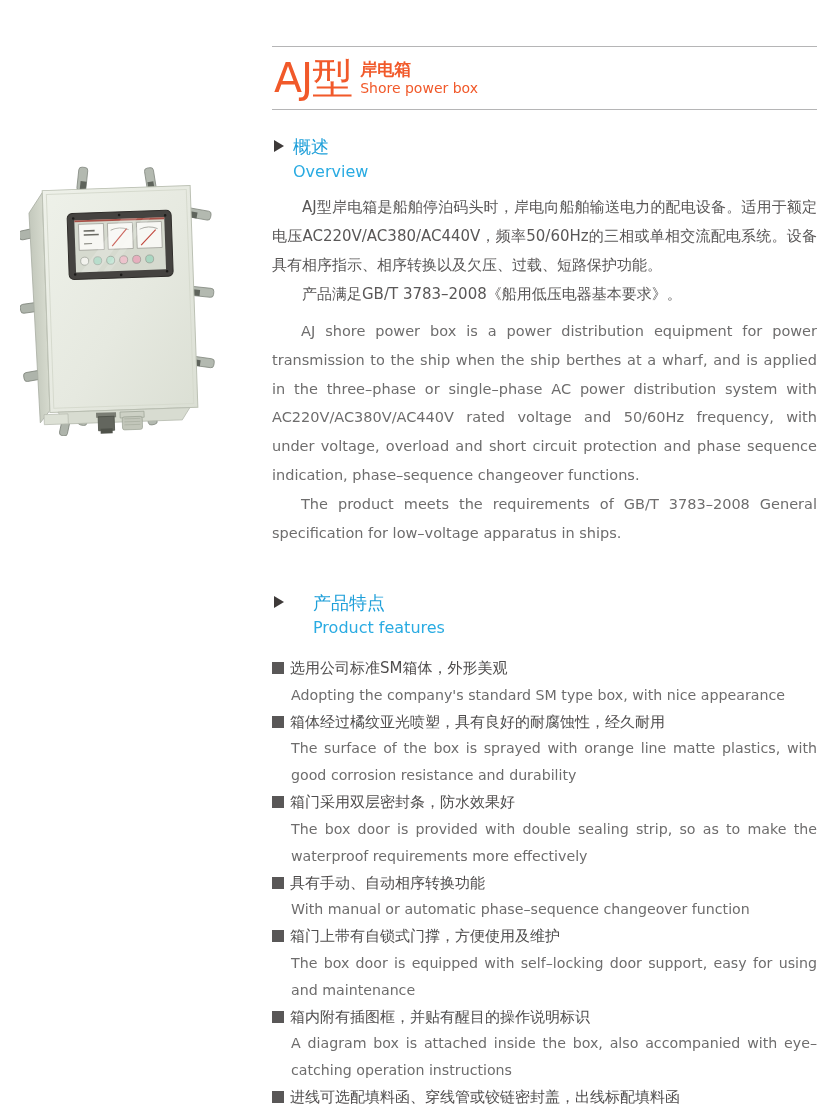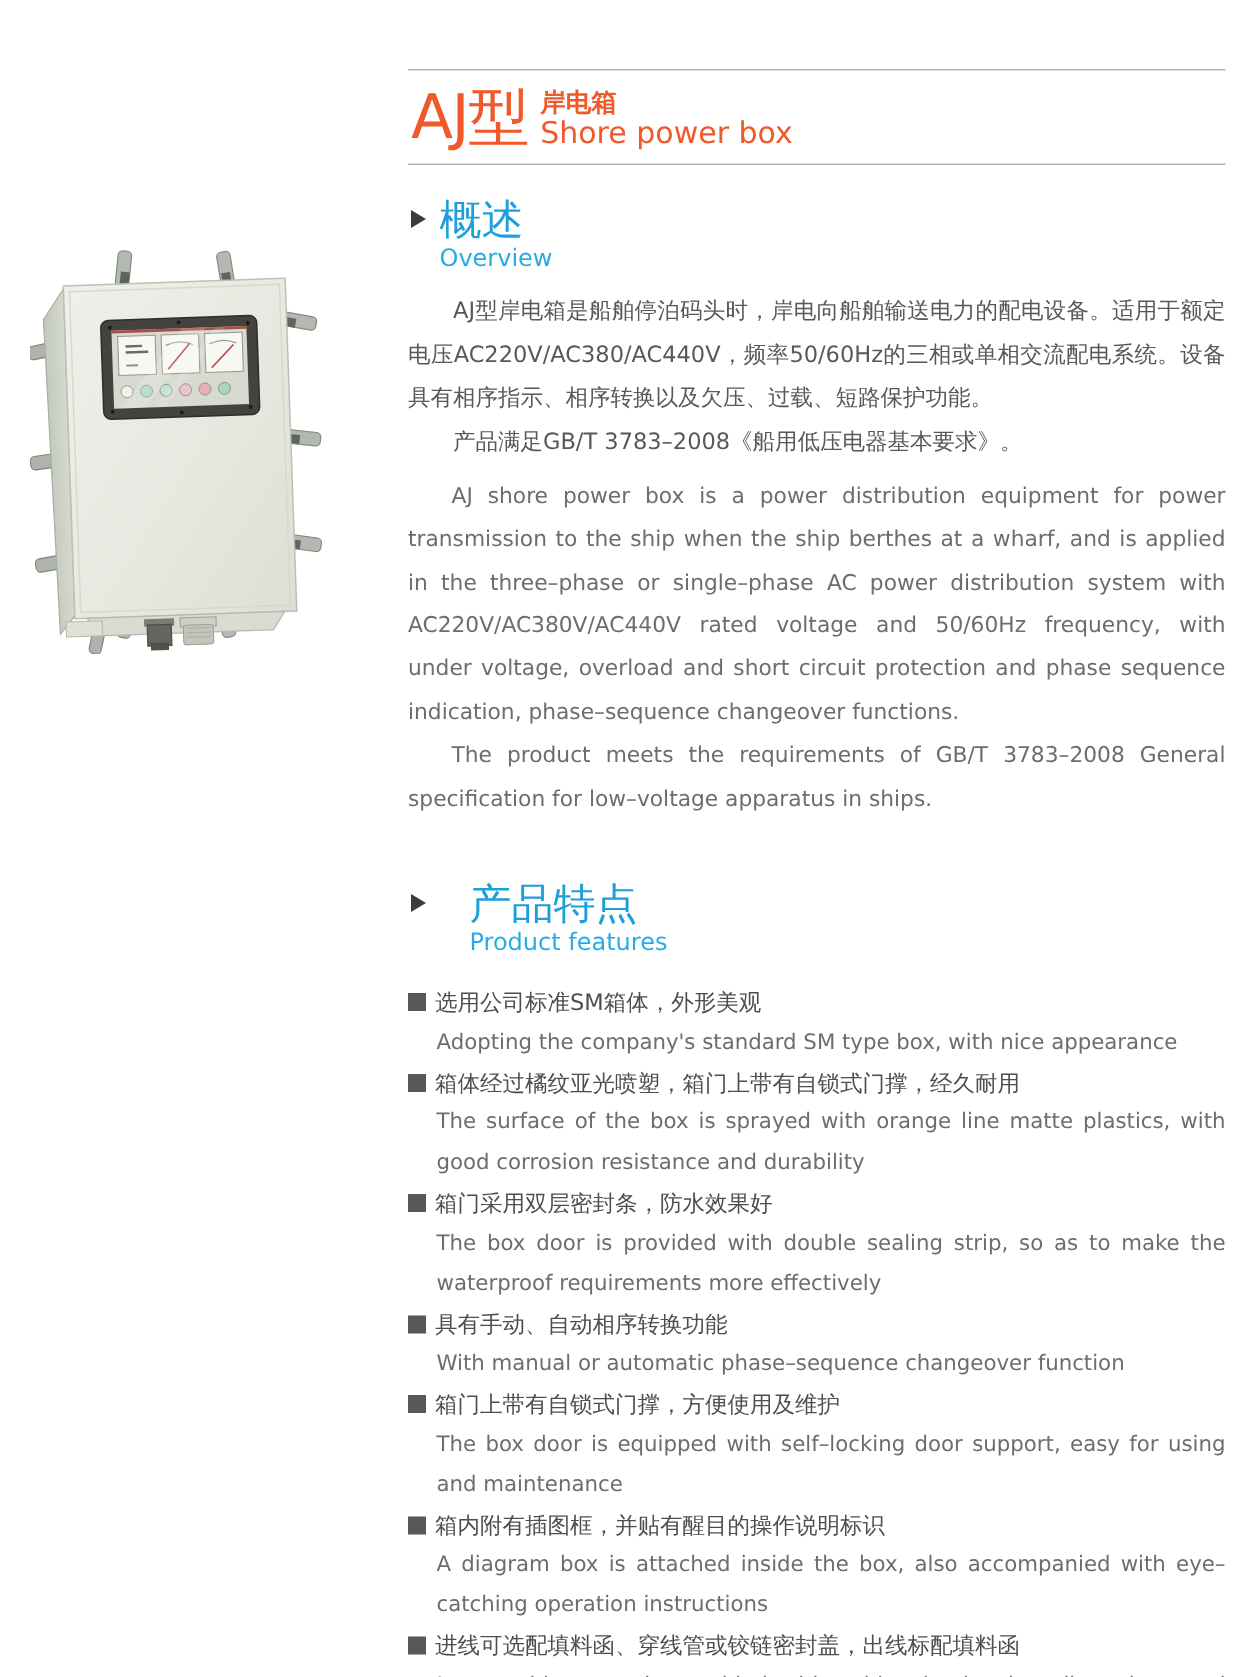--- a/index.html
+++ b/index.html
@@ -18,29 +18,29 @@
 
   .column{position:absolute;left:272px;top:0;width:545px;}
 
   .rule{border:none;border-top:1px solid var(--rule);margin:0;}
   .rule-top{margin-top:46px;}
 
   .title-row{display:flex;align-items:flex-start;padding:9px 0 7px 2px;height:46px;}
   .model{font-size:41px;line-height:44px;color:var(--orange);letter-spacing:-1px;font-weight:400;}
   .title-sub{margin-left:8px;padding-top:3px;}
   .title-sub-cn{font-size:17px;font-weight:bold;color:var(--orange);line-height:21px;}
-  .title-sub-en{font-size:20px;color:var(--orange);line-height:17px;}
+  .title-sub-en{font-size:14px;color:var(--orange);line-height:17px;}
 
   .sec-head{display:flex;align-items:flex-start;}
   .sec-head-overview{margin-top:21px;}
   .sec-head-features{margin-top:40px;gap:20px;}
   .arrow{width:0;height:0;border-left:10px solid var(--marker);
          border-top:6px solid transparent;border-bottom:6px solid transparent;
          margin:9px 9px 0 2px;flex:0 0 auto;}
-  .sec-cn{font-size:28px;color:var(--blue);line-height:31px;font-weight:500;}
+  .sec-cn{font-size:18px;color:var(--blue);line-height:31px;font-weight:500;}
   .sec-en{font-size:16px;color:var(--blue-light);line-height:20px;}
 
   .para-cn{font-size:15px;color:var(--text-cn);line-height:29px;text-align:justify;
            text-indent:2em;margin:0;}
   .cn-block{margin-top:11px;}
   .en-block{margin-top:8px;}
   .para-en{font-size:14.5px;color:var(--text-en);line-height:28.8px;text-align:justify;
            text-indent:2em;margin:0;}
 
   .features-list{margin-top:17px;}
@@ -203,21 +203,21 @@
     </div>
 
     <div class="features-list">
 
       <div>
         <p class="feat-cn"><span class="bullet"></span><span>选用公司标准SM箱体，外形美观</span></p>
         <p class="feat-en">Adopting the company's standard SM type box, with nice appearance</p>
       </div>
 
       <div>
-        <p class="feat-cn"><span class="bullet"></span><span>箱体经过橘纹亚光喷塑，箱门上带有自锁式门撑，经久耐用</span></p>
+        <p class="feat-cn"><span class="bullet"></span><span>箱体经过橘纹亚光喷塑，具有良好的耐腐蚀性，经久耐用</span></p>
         <p class="feat-en">The surface of the box is sprayed with orange line matte plastics, with good corrosion resistance and durability</p>
       </div>
 
       <div>
         <p class="feat-cn"><span class="bullet"></span><span>箱门采用双层密封条，防水效果好</span></p>
         <p class="feat-en">The box door is provided with double sealing strip, so as to make the waterproof requirements more effectively</p>
       </div>
 
       <div>
         <p class="feat-cn"><span class="bullet"></span><span>具有手动、自动相序转换功能</span></p>

